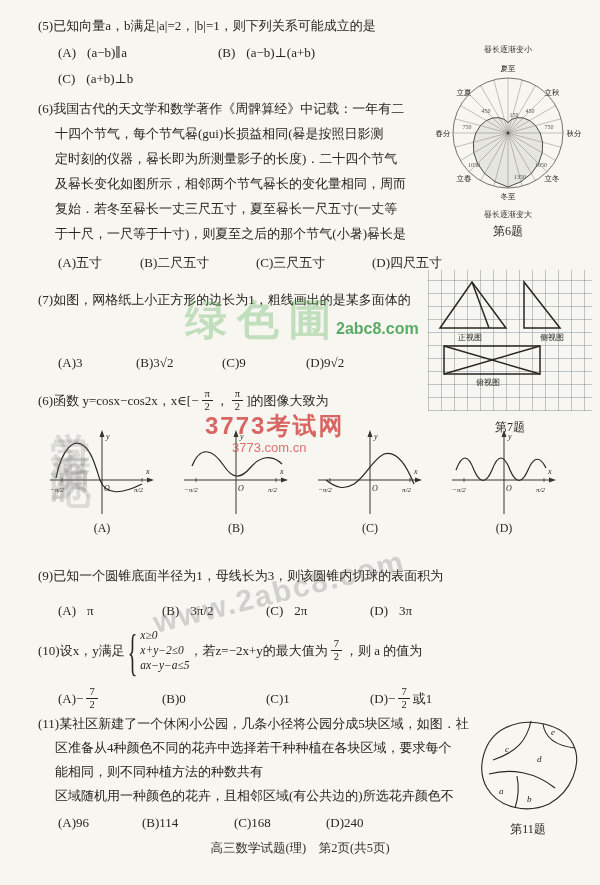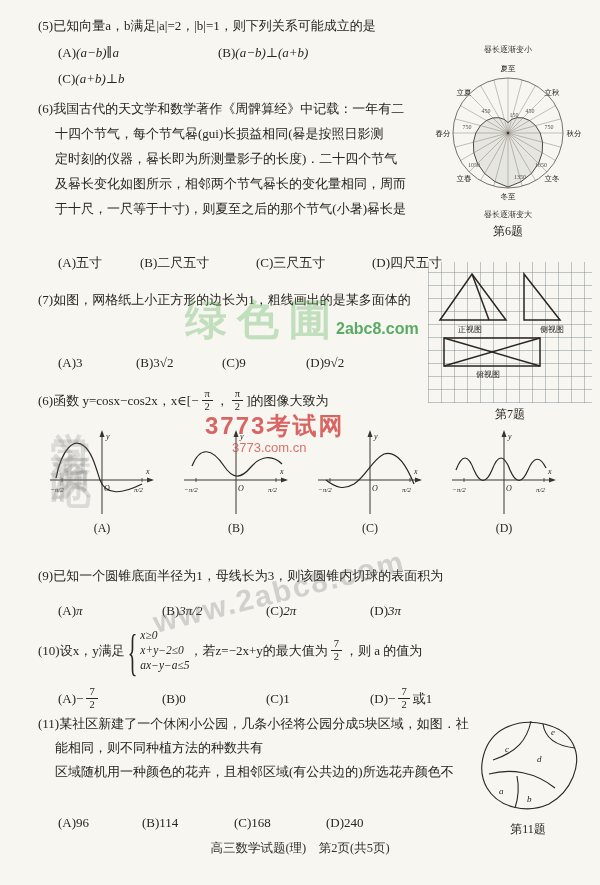--- a/index.html
+++ b/index.html
@@ -3,37 +3,37 @@
 <meta charset="utf-8">
 <style>
   html,body{margin:0;padding:0;background:#e8e6e0;}
   .page{position:relative;width:600px;height:885px;background:#f7f6f1;
         font-family:"Liberation Serif","DejaVu Serif",serif;color:#29251f;overflow:hidden;}
   .q{position:absolute;font-size:13px;line-height:24px;}
   .line{white-space:nowrap;}
   .cont{padding-left:17px;}
   .opts{position:absolute;display:flex;font-size:13px;line-height:22px;white-space:nowrap;}
   .opt{display:inline-flex;align-items:center;}
-  .math{font-style:italic;}
+  .math{padding-left:11px;}
   .frac{display:inline-flex;flex-direction:column;align-items:center;
         font-size:10.5px;line-height:12px;margin:0 3px;vertical-align:middle;}
   .fnum{border-bottom:1px solid #29251f;padding:0 3px;display:block;}
   .fden{display:block;}
   .q10-flex{display:flex;align-items:center;white-space:nowrap;}
   .sys{font-size:11.5px;line-height:15px;font-style:italic;}
   .brace{font-size:20px;transform:scaleY(2.5);display:inline-block;margin:0 3px;font-weight:400;}
   .fig{position:absolute;text-align:center;}
   .fig-note{font-size:8px;line-height:11px;color:#3a362f;}
   .fig-cap{font-size:12px;margin-top:3px;color:#29251f;}
   .spoke{stroke:#8a857c;stroke-width:0.5;}
   .rim{fill:none;stroke:#55504a;stroke-width:0.8;}
   .star{fill:rgba(90,85,75,0.10);stroke:#3a362f;stroke-width:0.9;}
   .term{font-size:7.5px;fill:#29251f;}
   .val{font-size:6px;fill:#55504a;}
-  .gridbg{position:relative;width:164px;height:141px;margin:0 auto;
+  .gridbg{position:relative;width:164px;height:141px;margin:8px auto;
     background-image:
       repeating-linear-gradient(0deg, rgba(120,135,140,0.45) 0px, rgba(120,135,140,0.45) 1px, transparent 1px, transparent 13px),
       repeating-linear-gradient(90deg, rgba(120,135,140,0.45) 0px, rgba(120,135,140,0.45) 1px, transparent 1px, transparent 13px);}
   .tview{position:absolute;left:0;top:0;}
   .tview path, .tview line{stroke:#2a2620;stroke-width:1.5;fill:none;}
   .tview text{font-size:8px;fill:#29251f;font-style:normal;}
   .graph{position:absolute;width:116px;text-align:center;}
   .gsvg line.ax{stroke:#3a362f;stroke-width:1;}
   .gsvg line.tick{stroke:#3a362f;stroke-width:0.8;}
   .gsvg polygon{fill:#3a362f;}
@@ -140,20 +140,21 @@
     </svg>
     <div class="fig-note">晷长逐渐变大</div>
     <div class="fig-cap">第6题</div>
   </div>
 
   <div class="q" style="left:38px;top:96px;line-height:25px;">
     <div class="line">(6)我国古代的天文学和数学著作《周髀算经》中记载：一年有二</div>
     <div class="line cont">十四个节气，每个节气晷(gui)长损益相同(晷是按照日影测</div>
     <div class="line cont">定时刻的仪器，晷长即为所测量影子的长度)．二十四个节气</div>
     <div class="line cont">及晷长变化如图所示，相邻两个节气晷长的变化量相同，周而</div>
+    <div class="line cont">复始．若冬至晷长一丈三尺五寸，夏至晷长一尺五寸(一丈等</div>
     <div class="line cont">于十尺，一尺等于十寸)，则夏至之后的那个节气(小暑)晷长是</div>
   </div>
   <div class="opts" style="left:58px;top:252px;">
     <span class="opt" style="width:82px;">
         <span>(A)</span>
         <span>五寸</span>
       </span>
     <span class="opt" style="width:116px;">
         <span>(B)</span>
         <span>二尺五寸</span>
@@ -354,20 +355,21 @@
         <span class="frac">
           <span class="fnum">7</span>
           <span class="fden">2</span>
         </span>
         <span>或1</span>
       </span>
   </div>
 
   <div class="q" style="left:38px;top:712px;">
     <div class="line">(11)某社区新建了一个休闲小公园，几条小径将公园分成5块区域，如图．社</div>
+    <div class="line cont">区准备从4种颜色不同的花卉中选择若干种种植在各块区域，要求每个</div>
     <div class="line cont">能相同，则不同种植方法的种数共有</div>
     <div class="line cont">区域随机用一种颜色的花卉，且相邻区域(有公共边的)所选花卉颜色不</div>
   </div>
   <div class="opts" style="left:58px;top:812px;">
     <span class="opt" style="width:84px;">
         <span>(A)</span>
         <span>96</span>
       </span>
     <span class="opt" style="width:92px;">
         <span>(B)</span>

